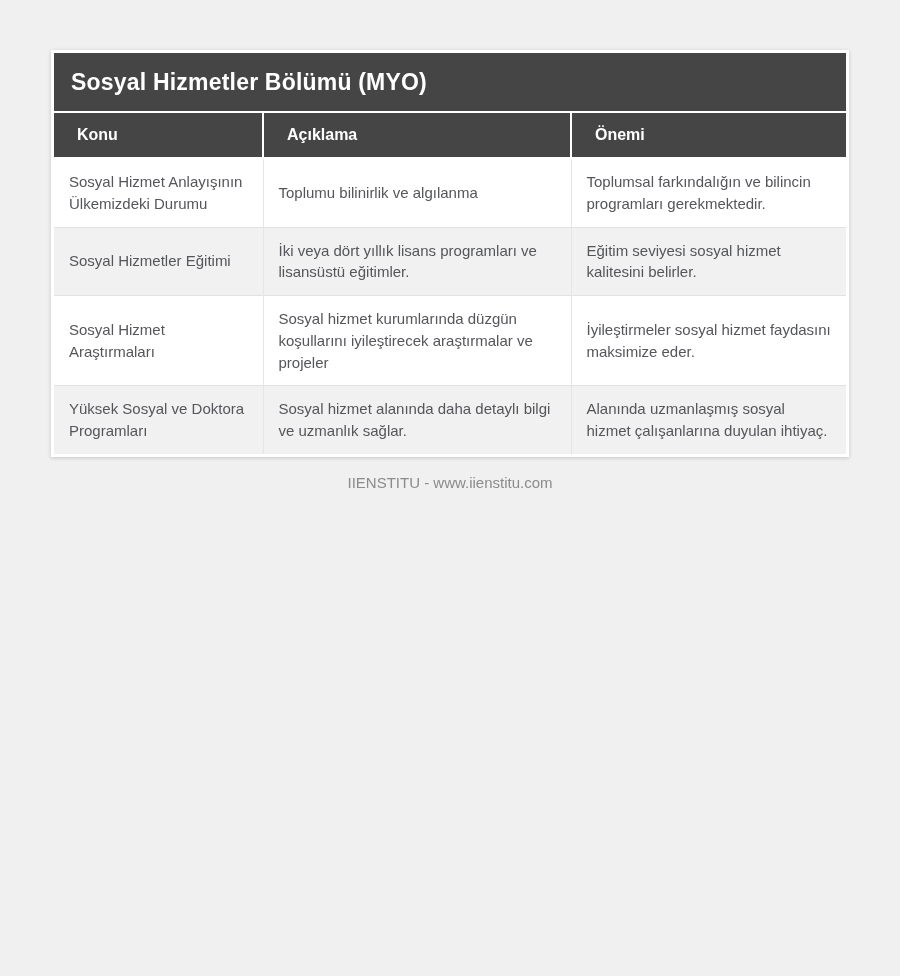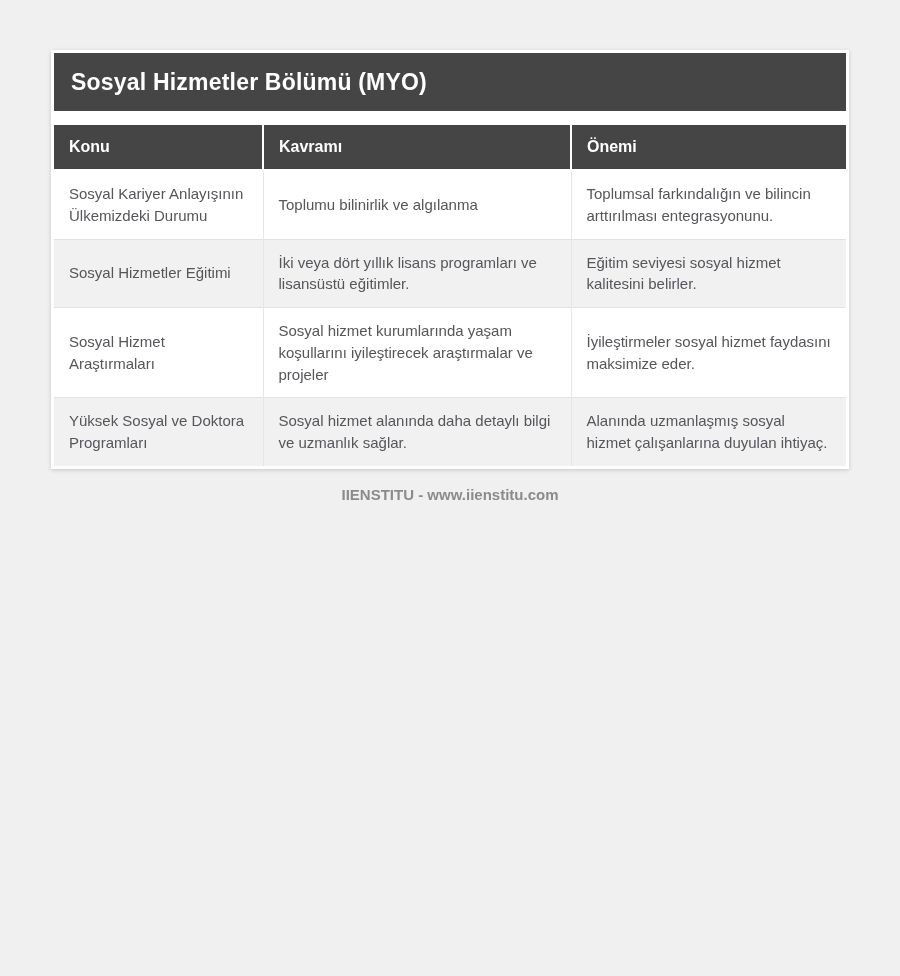--- a/index.html
+++ b/index.html
@@ -20,38 +20,38 @@
     background: #ffffff;
     padding: 3px;
     box-shadow: 0 1px 4px rgba(0,0,0,0.18);
   }
   .title-bar {
     background: #454545;
     color: #ffffff;
     font-size: 23px;
     font-weight: bold;
     padding: 16px 17px 15px 17px;
-    margin-bottom: 14px;
+    margin-bottom: 2px;
     letter-spacing: 0.2px;
   }
   table.info-table {
     width: 792px;
     border-collapse: collapse;
     table-layout: fixed;
   }
   table.info-table col.c1 { width: 209px; }
   table.info-table col.c2 { width: 308px; }
   table.info-table col.c3 { width: 275px; }
   table.info-table th {
     background: #454545;
     color: #ffffff;
     font-size: 16px;
     font-weight: bold;
     text-align: left;
-    padding: 13px 15px;
+    padding: 13px 23px;
     border-left: 2px solid #ffffff;
     border-bottom: 2px solid #ffffff;
   }
   table.info-table th:first-child { border-left: none; }
   table.info-table td {
     font-size: 15px;
     color: #55565a;
     line-height: 1.45;
     padding: 12px 15px;
     vertical-align: middle;
@@ -60,55 +60,54 @@
   }
   table.info-table td:first-child { border-left: none; }
   table.info-table tbody tr:first-child td { border-top: none; }
   table.info-table tbody tr:nth-child(even) td { background: #f1f1f2; }
   table.info-table tbody tr:nth-child(odd) td { background: #ffffff; }
   .footer {
     text-align: center;
     color: #8b8b8b;
     font-size: 15px;
     margin-top: 17px;
-    font-weight: bold;
   }
 </style>
 </head>
 <body>
 
 <div class="card">
   <div class="title-bar">Sosyal Hizmetler Bölümü (MYO)</div>
   <table class="info-table">
     <colgroup>
         <col class="c1">
         <col class="c2">
         <col class="c3">
       </colgroup>
     <thead>
       <tr>
         <th>Konu</th>
-        <th>Kavramı</th>
+        <th>Açıklama</th>
         <th>Önemi</th>
       </tr>
     </thead>
     <tbody>
       <tr>
-        <td>Sosyal Kariyer Anlayışının Ülkemizdeki Durumu</td>
+        <td>Sosyal Hizmet Anlayışının Ülkemizdeki Durumu</td>
         <td>Toplumu bilinirlik ve algılanma</td>
-        <td>Toplumsal farkındalığın ve bilincin arttırılması entegrasyonunu.</td>
+        <td>Toplumsal farkındalığın ve bilincin programları gerekmektedir.</td>
       </tr>
       <tr>
         <td>Sosyal Hizmetler Eğitimi</td>
         <td>İki veya dört yıllık lisans programları ve lisansüstü eğitimler.</td>
         <td>Eğitim seviyesi sosyal hizmet kalitesini belirler.</td>
       </tr>
       <tr>
         <td>Sosyal Hizmet Araştırmaları</td>
-        <td>Sosyal hizmet kurumlarında yaşam koşullarını iyileştirecek araştırmalar ve projeler</td>
+        <td>Sosyal hizmet kurumlarında düzgün koşullarını iyileştirecek araştırmalar ve projeler</td>
         <td>İyileştirmeler sosyal hizmet faydasını maksimize eder.</td>
       </tr>
       <tr>
         <td>Yüksek Sosyal ve Doktora Programları</td>
         <td>Sosyal hizmet alanında daha detaylı bilgi ve uzmanlık sağlar.</td>
         <td>Alanında uzmanlaşmış sosyal hizmet çalışanlarına duyulan ihtiyaç.</td>
       </tr>
     </tbody>
   </table>
 </div>

